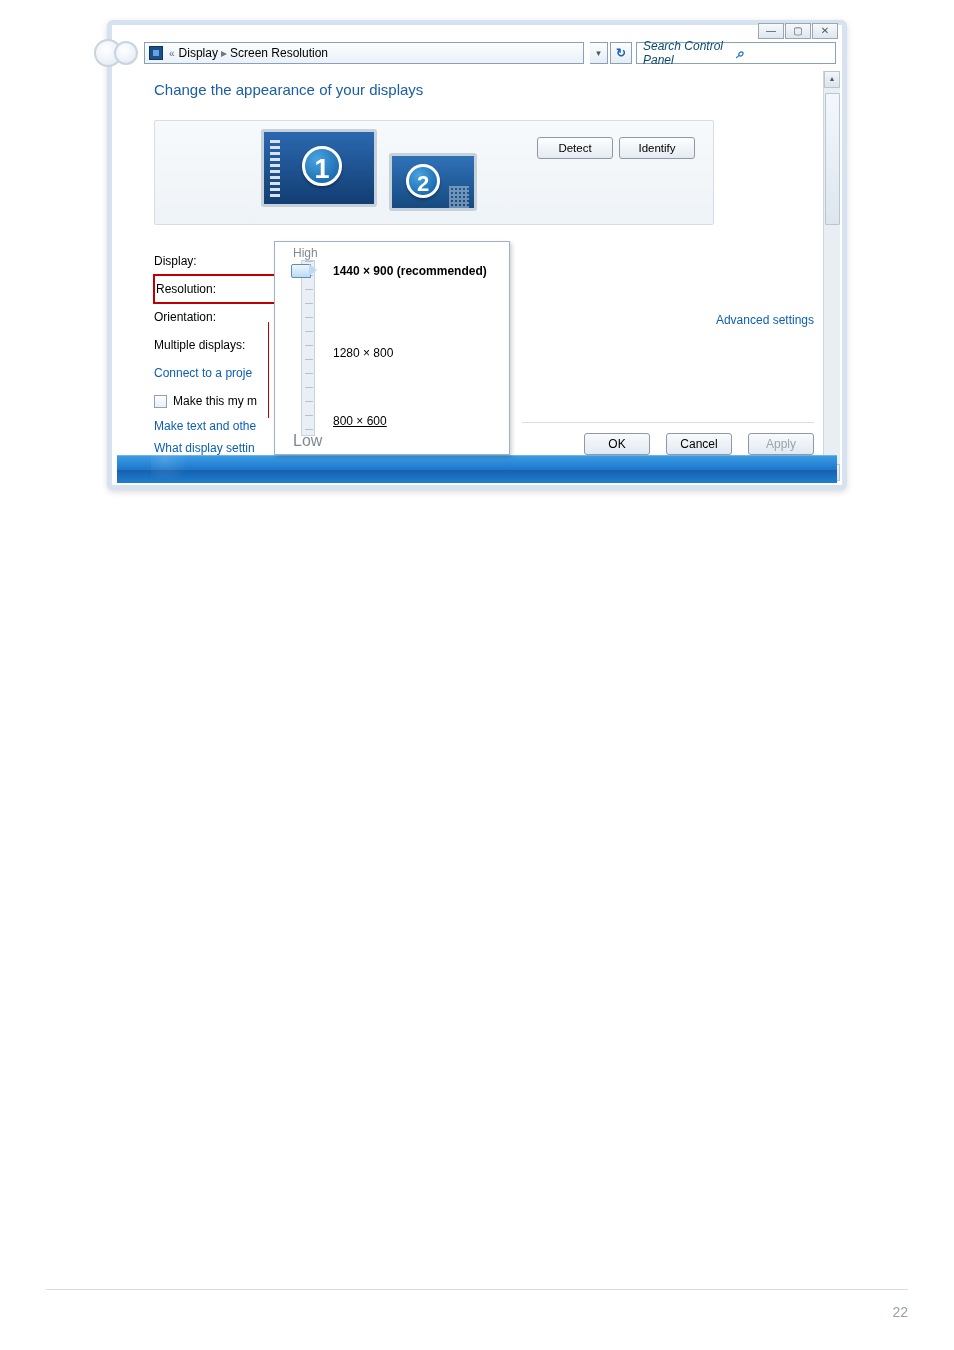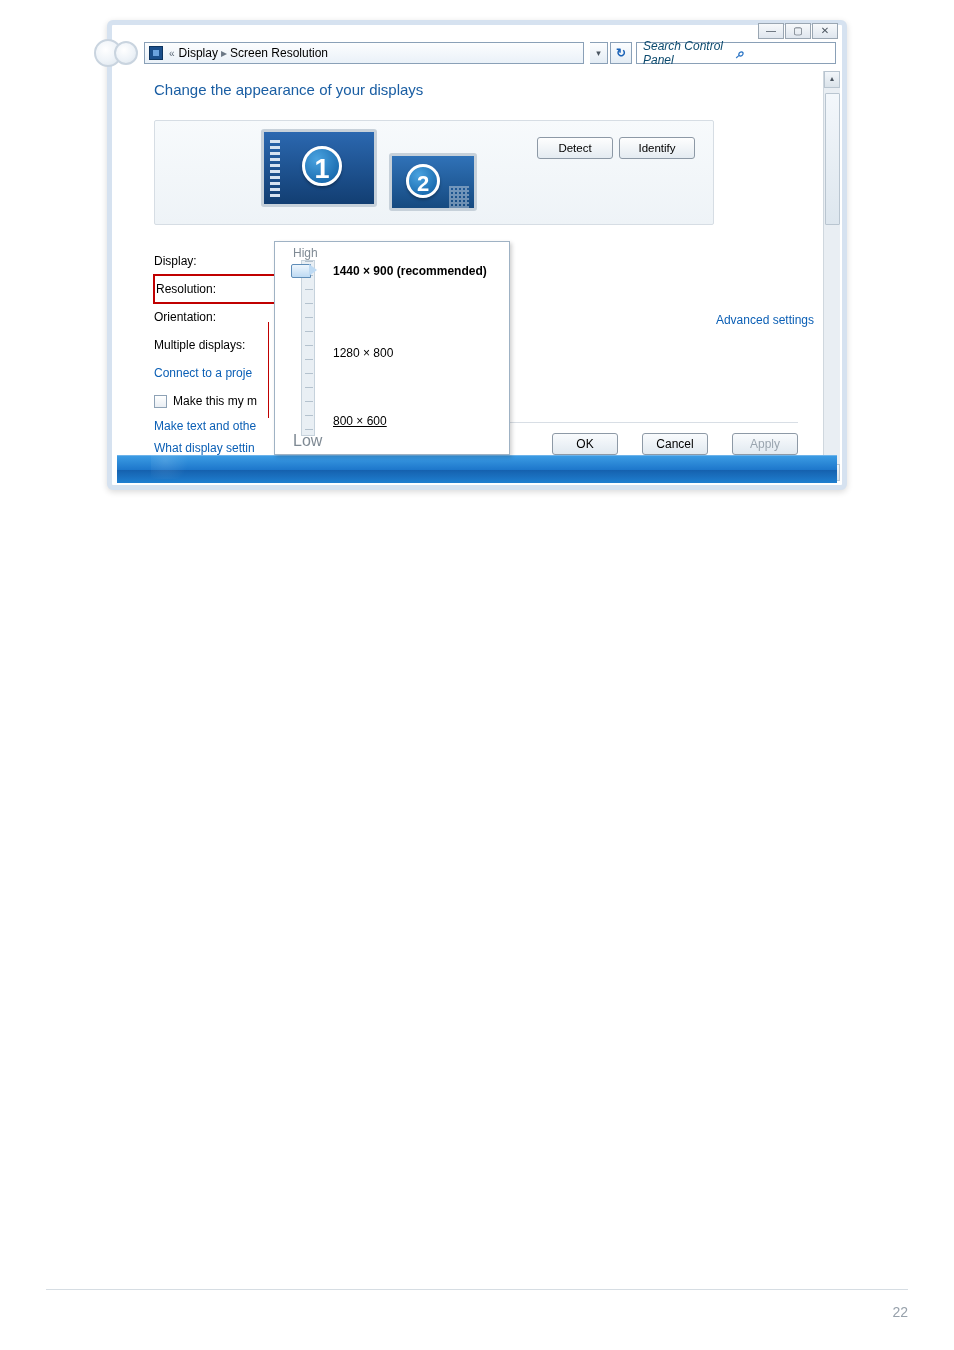--- a/index.html
+++ b/index.html
@@ -94,21 +94,21 @@
     display:flex; align-items:center; padding: 0 4px 0 6px; font-size:12px;
   }
   .dd .arrow { margin-left:auto; font-size:9px; color:#3b4550; }
   .redbox { outline: 2px solid #c00000; outline-offset: -1px; }
 
   .chk { width:13px; height:13px; border:1px solid #8ea2b6; background:linear-gradient(#fff,#e9eef3); display:inline-block; margin-right:6px; vertical-align:-2px; }
   .link { color:#0b5fb5; }
 
   .adv { position:absolute; right: 28px; top: 288px; color:#0b5fb5; font-size:12px; }
 
-  .buttons { position:absolute; right: 44px; bottom: 30px; display:flex; gap:24px; border-top: 1px solid #d8dee5; padding-top: 10px; width: 292px; justify-content: flex-end; }
+  .buttons { position:absolute; right: 28px; bottom: 30px; display:flex; gap:16px; border-top: 1px solid #d8dee5; padding-top: 10px; width: 292px; justify-content: flex-end; }
   .btn {
     min-width: 66px; height: 22px; border:1px solid #8d99a6; border-radius:3px;
     background: linear-gradient(#f9fbfd,#e1e9f0); font-size:12px; text-align:center; line-height:20px;
     padding: 0 10px;
   }
   .btn.disabled { color:#9aa5af; }
 
   .scrollbar { position:absolute; right:2px; top:46px; width:17px; height: calc(100% - 50px); background:#e9eef3; border-left:1px solid #cfd7de; }
   .sb-btn { width:100%; height:17px; background:linear-gradient(#f2f6fa,#dbe3ea); border:1px solid #b9c5d0; font-size:8px; text-align:center; color:#4b5560; line-height:14px; }
   .sb-thumb { position:absolute; left:1px; width:15px; background:linear-gradient(#f3f7fb,#dde6ee); border:1px solid #b9c5d0; border-radius:1px; }

